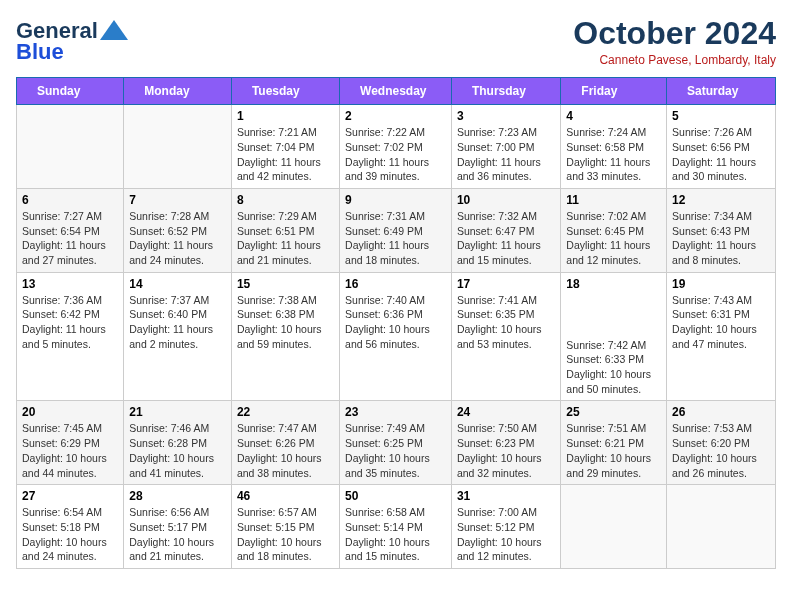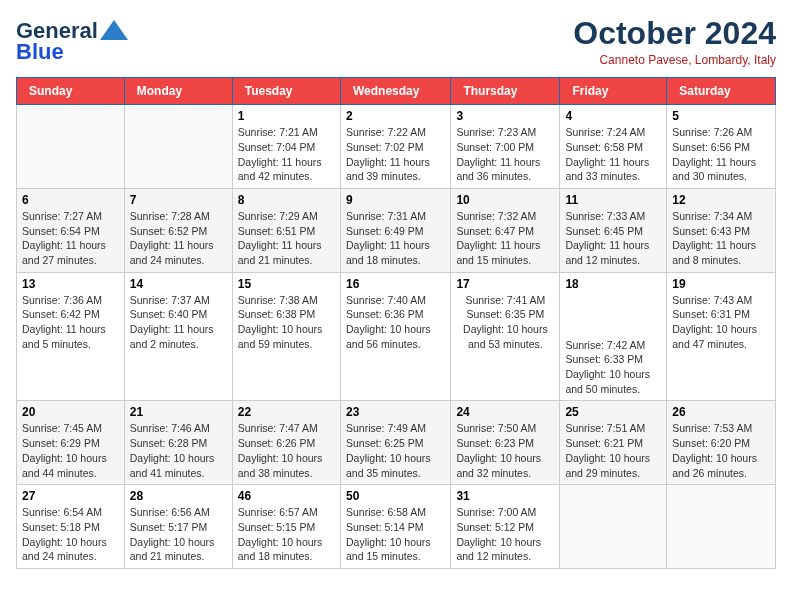--- a/index.html
+++ b/index.html
@@ -43,23 +43,23 @@
       font-size: 12px;
       color: #b91c1c;
       margin-top: 2px;
     }
     table {
       width: 100%;
       border-collapse: collapse;
       font-size: 11px;
     }
     thead th {
-      background-color: #ef4444;
+      background-color: #8b5cf6;
       color: #fff;
-      padding: 6px 12px;
+      padding: 6px 20px;
       text-align: left;
       font-size: 12px;
       font-weight: bold;
       border: 1px solid #1a6ab0;
     }
     td {
       border: 1px solid #ccc;
       padding: 4px 5px;
       vertical-align: top;
       width: 113px;
@@ -177,21 +177,21 @@
 Daylight: 11 hours and 18 minutes.</div>
         </td>
         <td>
           <span class="day-num">10</span>
           <div class="day-info" style="white-space: pre-line;">Sunrise: 7:32 AM
 Sunset: 6:47 PM
 Daylight: 11 hours and 15 minutes.</div>
         </td>
         <td>
           <span class="day-num">11</span>
-          <div class="day-info" style="white-space: pre-line;">Sunrise: 7:33 AM
+          <div class="day-info" style="white-space: pre-line;">Sunrise: 7:02 AM
 Sunset: 6:45 PM
 Daylight: 11 hours and 12 minutes.</div>
         </td>
         <td>
           <span class="day-num">12</span>
           <div class="day-info" style="white-space: pre-line;">Sunrise: 7:34 AM
 Sunset: 6:43 PM
 Daylight: 11 hours and 8 minutes.</div>
         </td>
       </tr>
@@ -215,21 +215,21 @@
 Daylight: 10 hours and 59 minutes.</div>
         </td>
         <td>
           <span class="day-num">16</span>
           <div class="day-info" style="white-space: pre-line;">Sunrise: 7:40 AM
 Sunset: 6:36 PM
 Daylight: 10 hours and 56 minutes.</div>
         </td>
         <td>
           <span class="day-num">17</span>
-          <div class="day-info" style="white-space: pre-line; text-align: center;">Sunrise: 7:41 AM
+          <div class="day-info" style="white-space: pre-line;">Sunrise: 7:41 AM
 Sunset: 6:35 PM
 Daylight: 10 hours and 53 minutes.</div>
         </td>
         <td>
           <span class="day-num">18</span>
           <div class="day-info" style="white-space: pre-line; margin-top: 47px;">Sunrise: 7:42 AM
 Sunset: 6:33 PM
 Daylight: 10 hours and 50 minutes.</div>
         </td>
         <td>

